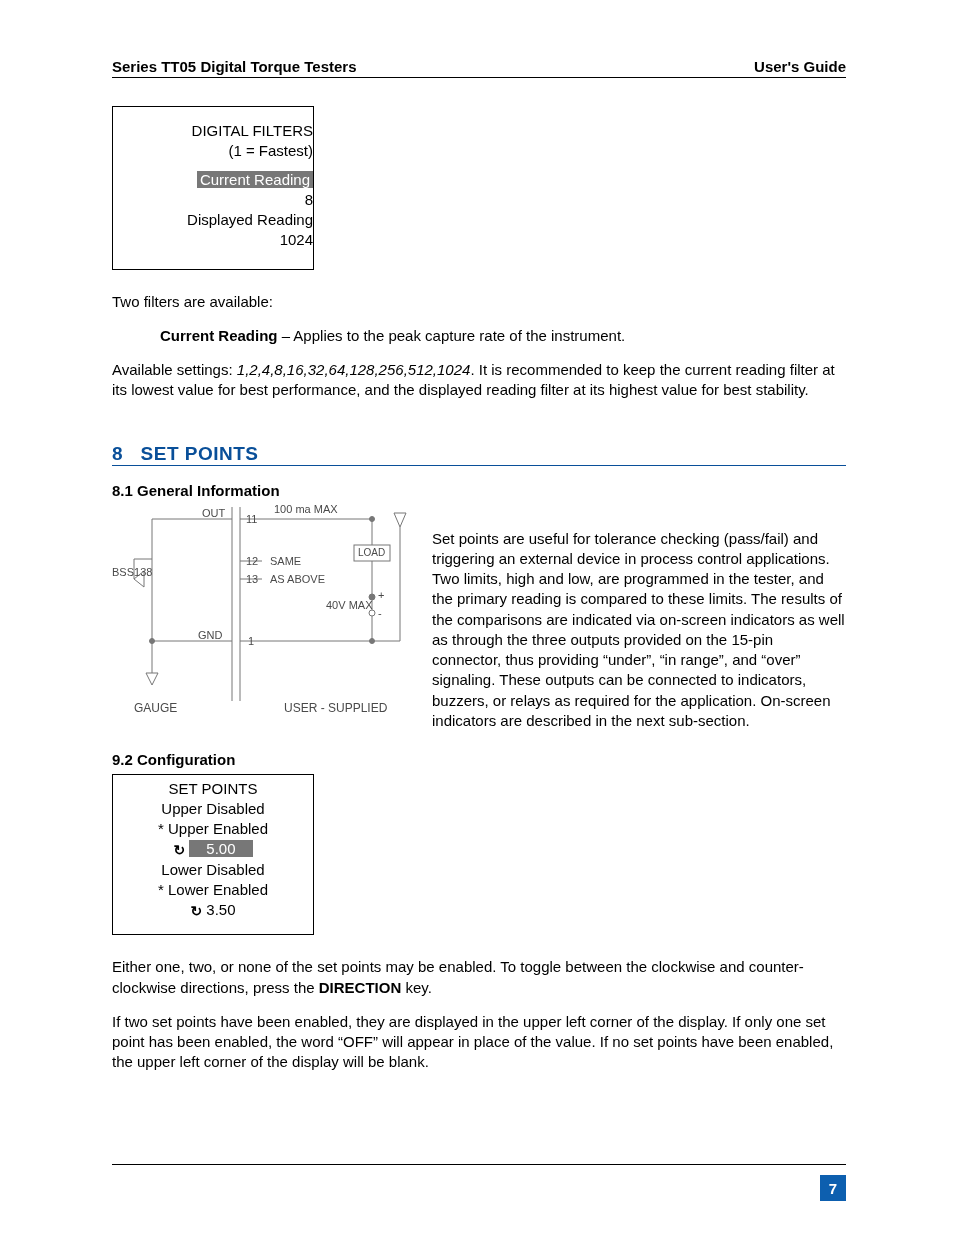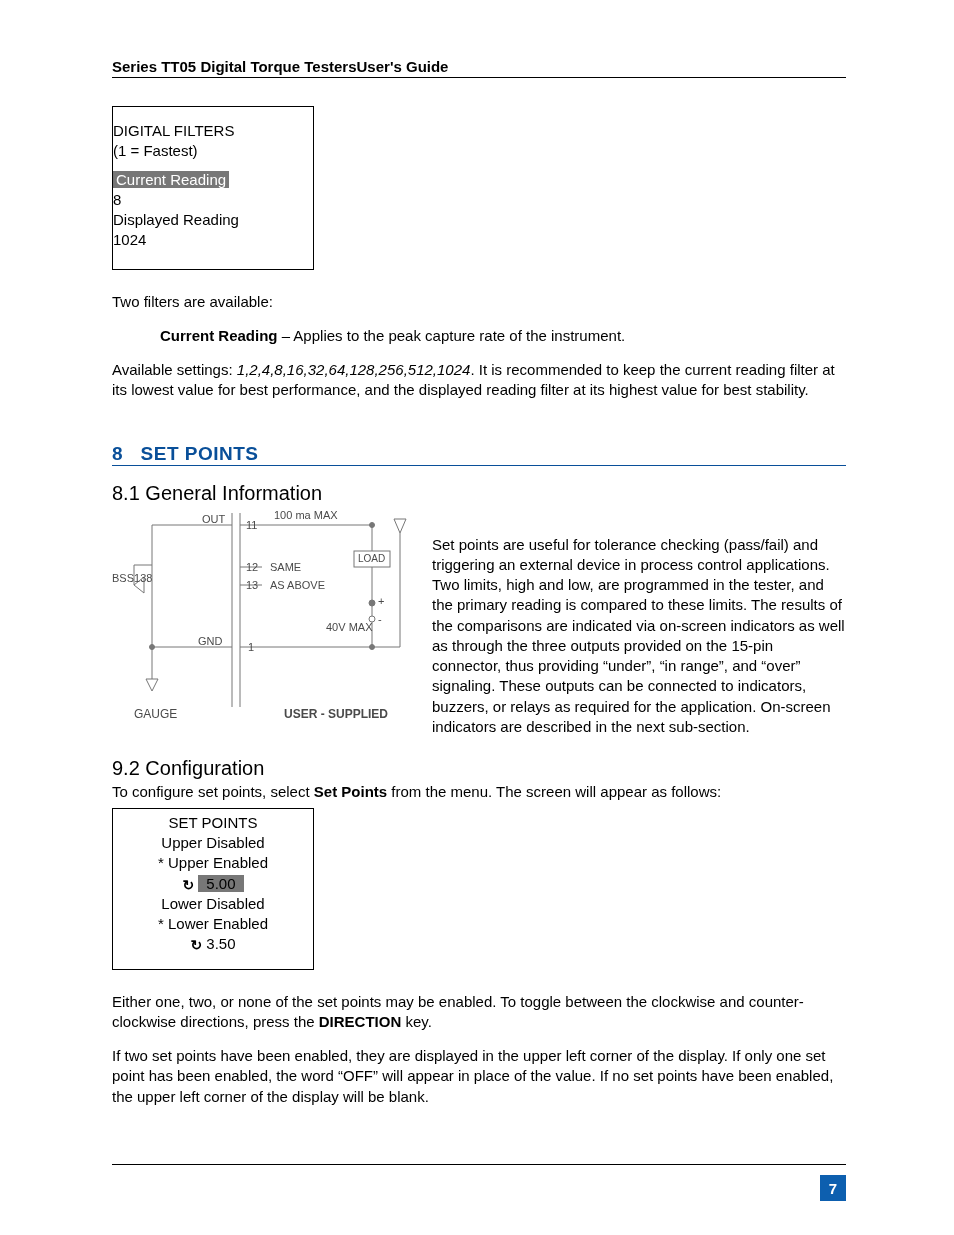--- a/index.html
+++ b/index.html
@@ -11,30 +11,31 @@
   }
   .page {
     width: 954px;
     height: 1235px;
     position: relative;
     box-sizing: border-box;
     padding: 58px 108px 0 112px;
   }
   .header-line {
     display: flex;
+    justify-content: space-between;
     font-weight: bold;
     font-size: 15px;
     border-bottom: 1px solid #000;
     padding-bottom: 2px;
     margin-bottom: 28px;
   }
   .display-box {
     border: 1px solid #000;
     width: 200px;
-    text-align: left;
+    text-align: right;
     font-size: 15px;
     padding: 14px 0 18px 0;
     line-height: 1.35;
     margin-bottom: 22px;
   }
   .display-box .hl {
     background: #777;
     color: #fff;
     padding: 0 3px;
   }
@@ -59,22 +60,22 @@
     font-size: 19px;
   }
   .section-heading .title {
     color: #094f99;
     font-weight: bold;
     font-size: 19px;
     font-variant: small-caps;
     letter-spacing: 0.5px;
   }
   .subheading {
-    font-weight: normal;
-    font-size: 20px;
+    font-weight: bold;
+    font-size: 15px;
     margin-top: 16px;
     margin-bottom: 2px;
   }
   .columns {
     display: flex;
     gap: 20px;
     margin-bottom: 18px;
   }
   .diagram-box {
     width: 300px;
@@ -97,22 +98,22 @@
     width: 200px;
     text-align: center;
     font-size: 15px;
     padding: 4px 0 14px 0;
     line-height: 1.35;
     margin-top: 6px;
     margin-bottom: 22px;
   }
   .display-box2 .hl {
     background: #777;
-    color: #000000;
-    padding: 0 8px;
+    color: #ffffff;
+    padding: 0 17px;
   }
   .arrow-glyph {
     display: inline-block;
     font-weight: bold;
     font-size: 14px;
     transform: translateY(1px);
   }
   .footer-rule {
     position: absolute;
     left: 112px;
@@ -223,33 +224,30 @@
       <span class="diag-label" style="left:90px;top:6px;">OUT</span>
       <span class="diag-label" style="left:86px;top:128px;">GND</span>
       <span class="diag-label" style="left:134px;top:12px;">11</span>
       <span class="diag-label" style="left:134px;top:54px;">12</span>
       <span class="diag-label" style="left:134px;top:72px;">13</span>
       <span class="diag-label" style="left:136px;top:134px;">1</span>
       <span class="diag-label" style="left:162px;top:2px;">100 ma MAX</span>
       <span class="diag-label" style="left:246px;top:46px;font-size:10px;">LOAD</span>
       <span class="diag-label" style="left:158px;top:54px;">SAME</span>
       <span class="diag-label" style="left:158px;top:72px;">AS ABOVE</span>
-      <span class="diag-label" style="left:214px;top:98px;margin-top:16px;">40V MAX</span>
+      <span class="diag-label" style="left:214px;top:98px;">40V MAX</span>
       <span class="diag-label" style="left:266px;top:88px;">+</span>
       <span class="diag-label" style="left:266px;top:106px;">-</span>
       <span class="diag-label" style="left:22px;top:200px;font-size:12px;">GAUGE</span>
-      <span class="diag-label" style="left:172px;top:200px;font-size:12px;font-weight:bold;">USER - SUPPLIED</span>
+      <span class="diag-label" style="left:172px;top:200px;font-size:12px;">USER - SUPPLIED</span>
     </div>
     <div class="right-para">Set points are useful for tolerance checking (pass/fail) and triggering an external device in process control applications. Two limits, high and low, are programmed in the tester, and the primary reading is compared to these limits. The results of the comparisons are indicated via on-screen indicators as well as through the three outputs provided on the 15-pin connector, thus providing “under”, “in range”, and “over” signaling. These outputs can be connected to indicators, buzzers, or relays as required for the application. On-screen indicators are described in the next sub-section.</div>
   </div>
 
   <div class="subheading">9.2 Configuration</div>
-  <p class="body-text" style="margin-bottom:4px;">
-    <span>To configure set points, select </span><span class="bold">Set Points</span><span> from the menu. The screen will appear as follows:</span>
-  </p>
 
   <div class="display-box2">
     <div>SET POINTS</div>
     <div>Upper Disabled</div>
     <div>* Upper Enabled</div>
     <div><span class="arrow-glyph">↻</span>&nbsp;<span class="hl">5.00</span></div>
     <div>Lower Disabled</div>
     <div>* Lower Enabled</div>
     <div><span class="arrow-glyph">↻</span>&nbsp;<span>3.50</span></div>
   </div>

